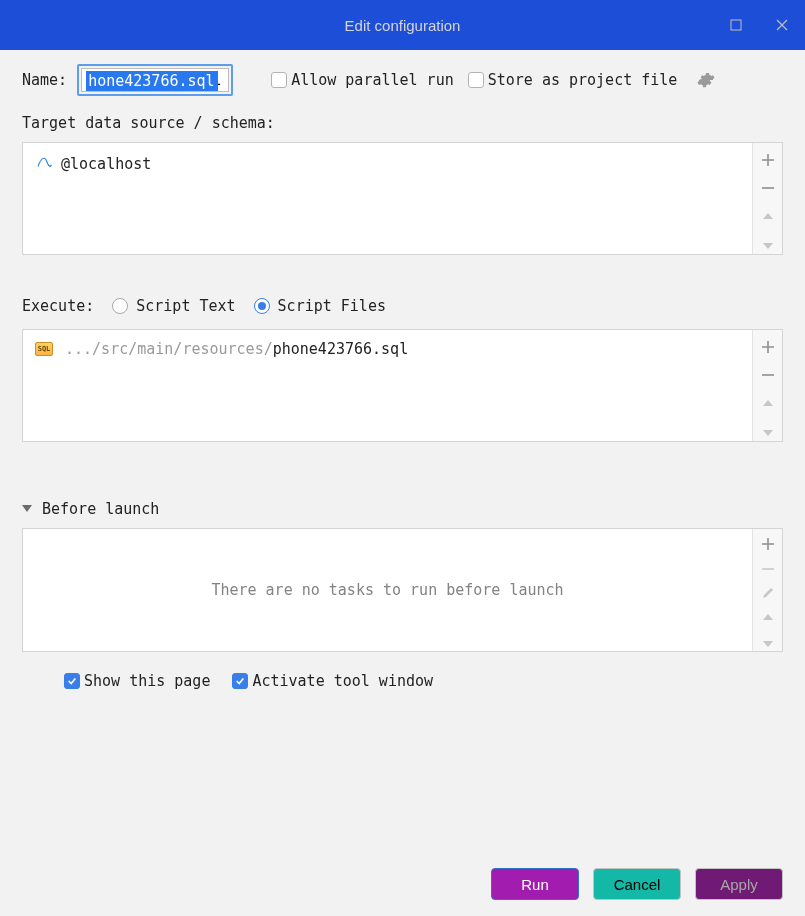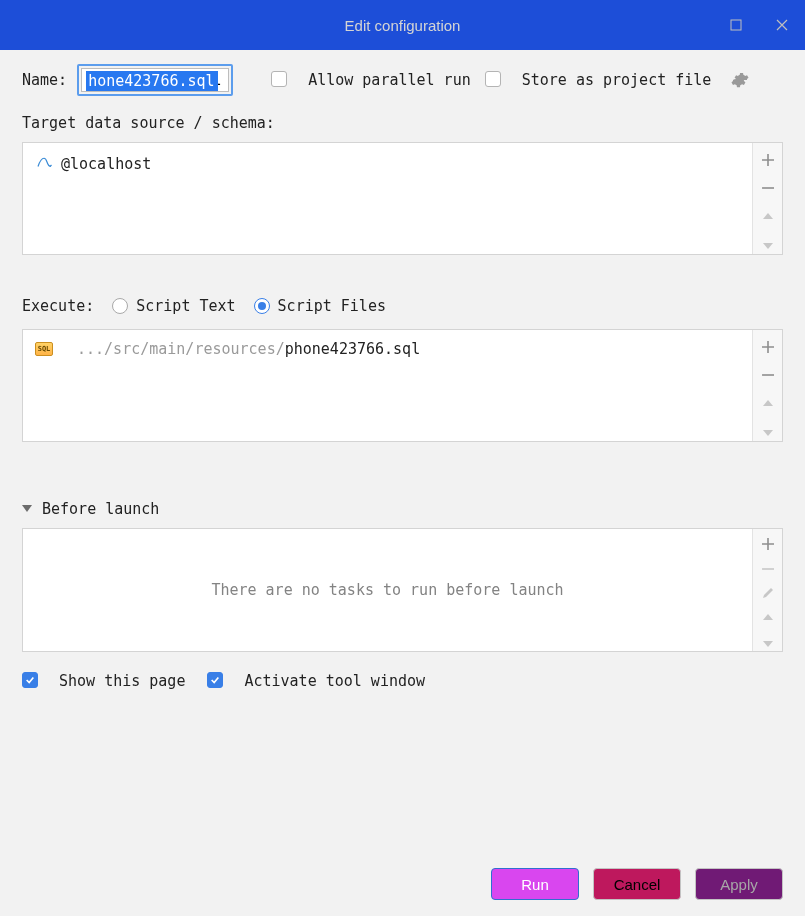--- a/index.html
+++ b/index.html
@@ -83,21 +83,22 @@
   }
   .name-selection span {
     color: #fff;
     font-family: "Consolas","Menlo",monospace;
     font-size: 15px;
     white-space: pre;
   }
 
   .chk {
     display: inline-flex;
-    gap: 21px;
+    align-items: center;
+    gap: 4px;
     cursor: pointer;
   }
   .chk-box {
     width: 16px; height: 16px;
     border: 1px solid #b4b4b4;
     border-radius: 3px;
     background: #fff;
     display: inline-flex;
     align-items: center; justify-content: center;
   }
@@ -163,21 +164,21 @@
     border-radius: 50%; display: inline-flex; align-items: center; justify-content: center;
     background: #fff;
   }
   .radio.selected .radio-dot { border-color: #397fe7; }
   .radio.selected .radio-dot::after {
     content: ""; width: 8px; height: 8px; border-radius: 50%; background: #397fe7;
   }
 
   .panel2 { margin-top: 14px; }
 
-  .file-item { display: flex; align-items: center; gap: 24px; }
+  .file-item { display: flex; align-items: center; gap: 12px; }
   .sql-icon {
     width: 18px; height: 14px;
     background: linear-gradient(#ffd265,#ffb347);
     border: 1px solid #cc8f1f;
     border-radius: 2px;
     font-size: 7px; font-weight: bold; color: #6a4b00;
     display: flex; align-items: center; justify-content: center;
     position: relative;
   }
   .file-path-dim { color: #9a9a9a; }
@@ -197,43 +198,43 @@
     border-top: 7px solid #6c6c6c;
   }
 
   .panel3 { height: 124px; }
   .panel3 .list {
     display: flex; align-items: center; justify-content: center;
     color: #838383;
   }
 
   
-  .row-bottom-chk { margin-top: 20px; display: flex; align-items: center; gap: 22px; }
+  .row-bottom-chk { margin-top: 20px; display: flex; align-items: center; gap: 22px; margin-left: 42px; }
 
   
   .footer {
     position: absolute;
     right: 22px;
     bottom: 16px;
     display: flex;
     gap: 14px;
   }
   .btn {
     min-width: 88px;
     height: 32px;
     border-radius: 4px;
     border: 1px solid #c3c3c3;
-    background: #be185d;
+    background: #14b8a6;
     font-size: 15px;
     display: inline-flex; align-items: center; justify-content: center;
     cursor: pointer;
     padding: 0 16px;
   }
   .btn.primary {
-    background: #d946ef;
+    background: #a21caf;
     border-color: #2f6fd0;
     color: #fff;
   }
   .btn.disabled {
     color: #a7a7a7;
     background: #701a75;
     cursor: default;
   }
 </style>
 </head>

